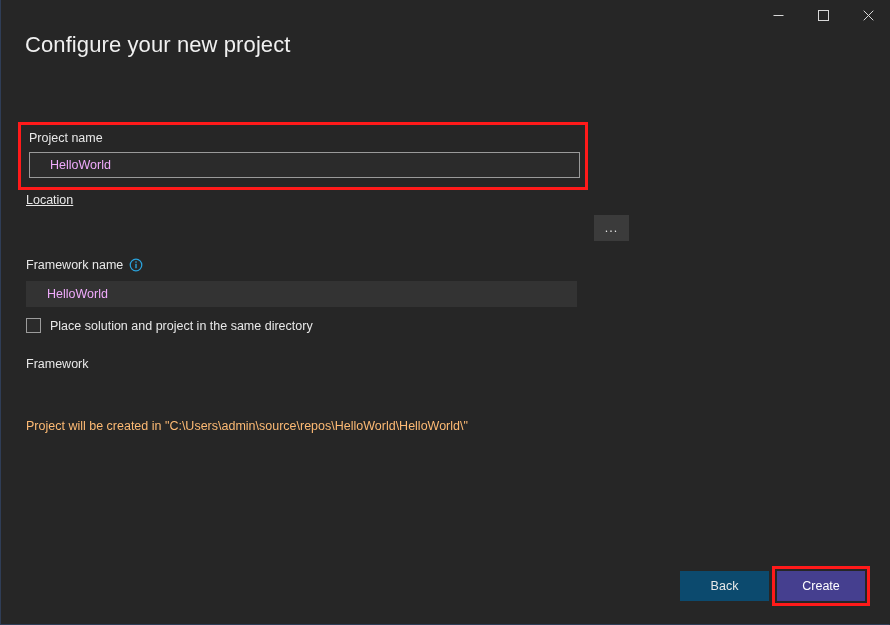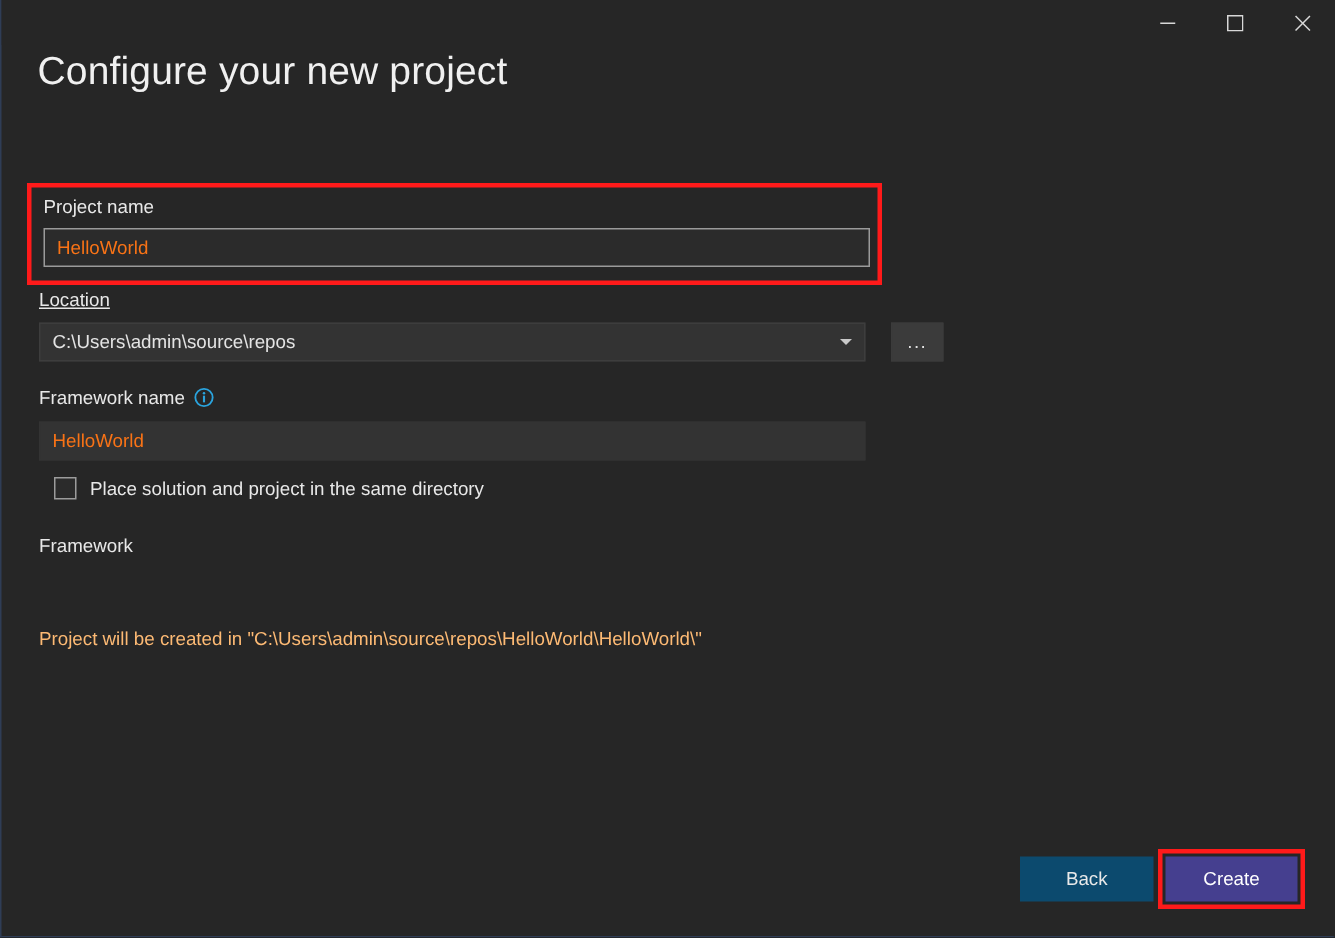--- a/index.html
+++ b/index.html
@@ -47,21 +47,21 @@
     justify-content: center;
     cursor: default;
   }
   .win-btn svg { display: block; }
 
   
   #page-title {
     position: absolute;
     left: 24px;
     top: 32px;
-    font-size: 26px;
+    font-size: 22px;
     font-weight: 400;
     color: #f0f0f0;
     letter-spacing: 0.1px;
     white-space: nowrap;
   }
 
   #template-row {
     position: absolute;
     left: 24px;
     top: 86px;
@@ -93,24 +93,24 @@
     align-items: center;
     gap: 6px;
   }
 
   .text-input {
     box-sizing: border-box;
     width: 551px;
     height: 26px;
     background: #333333;
     border: 1px solid #333333;
-    color: #f97316;
+    color: #f0abfc;
     font-size: 12.5px;
     font-family: "Liberation Sans", sans-serif;
-    padding: 0 8px;
+    padding: 0 20px;
     line-height: 24px;
     display: block;
     outline: none;
   }
   .text-input.focused {
     border: 1px solid #9a9a9a;
     background: #2b2b2b;
   }
 
   .combo {
@@ -183,21 +183,21 @@
 
   .info-icon {
     width: 14px;
     height: 14px;
     display: inline-block;
     vertical-align: middle;
   }
 
   #same-dir-row {
     position: absolute;
-    left: 35px;
+    left: 25px;
     top: 318px;
     display: flex;
     align-items: center;
     gap: 9px;
     cursor: default;
   }
   .checkbox-box {
     box-sizing: border-box;
     width: 15px;
     height: 15px;
@@ -294,24 +294,20 @@
 
   <div id="page-title">Configure your new project</div>
 
 
   <div id="project-name-group">
     <div id="project-name-label" class="field-label">Project name</div>
     <input id="project-name-input" class="text-input focused" type="text" value="HelloWorld" style="">
   </div>
 
   <div id="location-label" class="field-label">Location</div>
-  <div id="location-combo" class="combo">
-    <span class="combo-text">C:\Users\admin\source\repos</span>
-    <span class="caret"></span>
-  </div>
   <div id="browse-button">...</div>
 
   <div id="solution-name-label" class="field-label">
     <span>Framework name</span>
     <svg class="info-icon" viewBox="0 0 16 16">
       <circle cx="8" cy="8" r="6.6" fill="none" stroke="#2aa3dd" stroke-width="1.4"></circle>
       <circle cx="8" cy="4.7" r="0.95" fill="#2aa3dd"></circle>
       <rect x="7.2" y="6.6" width="1.6" height="5.1" fill="#2aa3dd"></rect>
     </svg>
   </div>

